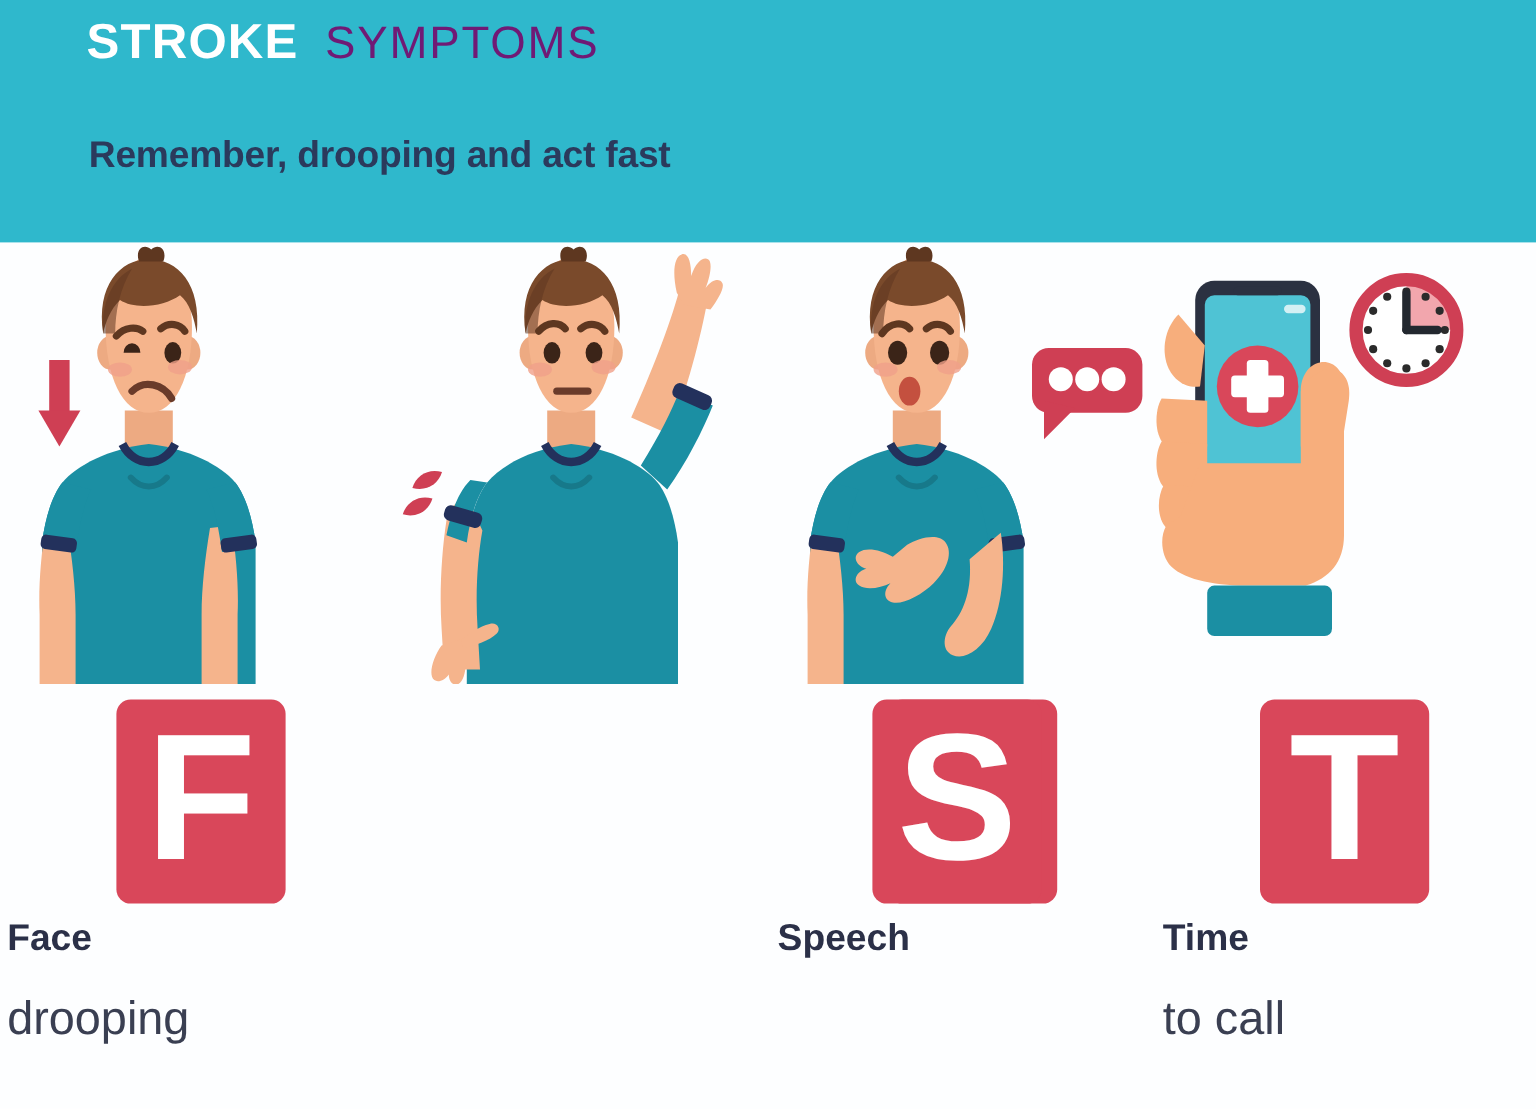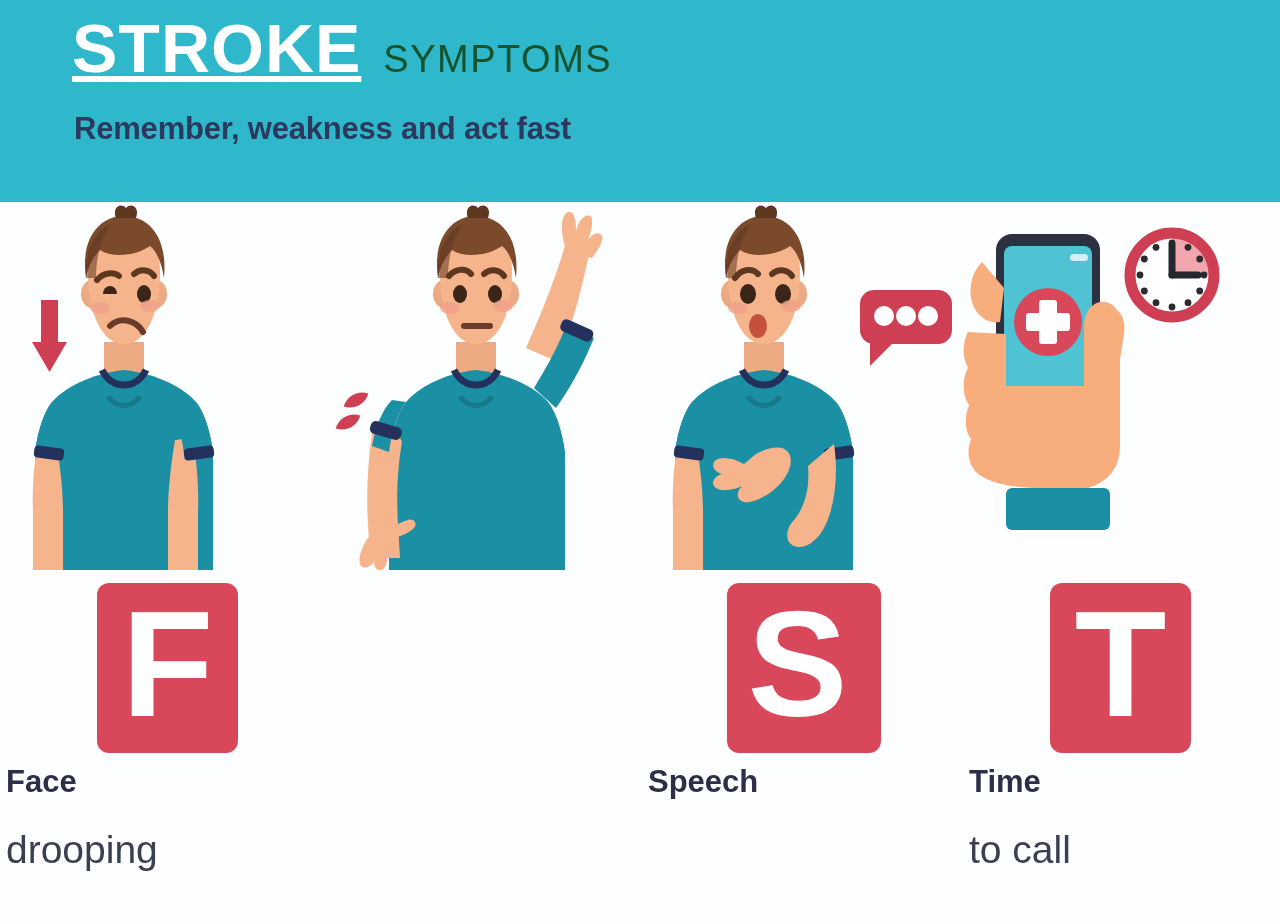--- a/index.html
+++ b/index.html
@@ -16,25 +16,25 @@
   .header{
     position:absolute;left:0;top:0;width:1280px;height:202px;
     background:#2fb8cc;
   }
   .title-row{
     position:absolute;left:72px;top:14px;
     display:flex;align-items:baseline;gap:22px;
     white-space:nowrap;
   }
   .title-main{
-    font-size:68px;font-weight:bold;color:#ffffff;
-    letter-spacing:1px;line-height:1;text-decoration:underline;
+    font-size:41px;font-weight:bold;color:#ffffff;
+    letter-spacing:1px;line-height:1;
   }
   .title-sub{
-    font-size:38px;font-weight:normal;color:#14532d;
+    font-size:38px;font-weight:normal;color:#701a75;
     letter-spacing:1.5px;line-height:1;
   }
   .tagline{
     position:absolute;left:74px;top:110px;
     font-size:31px;font-weight:bold;color:#2b3a5c;
     letter-spacing:-0.2px;line-height:1.2;
     white-space:nowrap;
   }
 
   
@@ -83,21 +83,21 @@
 </head>
 <body>
 
 <div class="page">
 
   <div class="header">
     <div class="title-row">
       <div class="title-main">STROKE</div>
       <div class="title-sub">SYMPTOMS</div>
     </div>
-    <div class="tagline">Remember, weakness and act fast</div>
+    <div class="tagline">Remember, drooping and act fast</div>
   </div>
 
   <div class="cols">
 
     <div class="col col-0">
       <div class="art">
         <svg width="320" height="368" viewBox="0 0 320 368">
 
           <g>
             <rect x="33" y="98" width="17" height="52" fill="#cf3f54"></rect>

